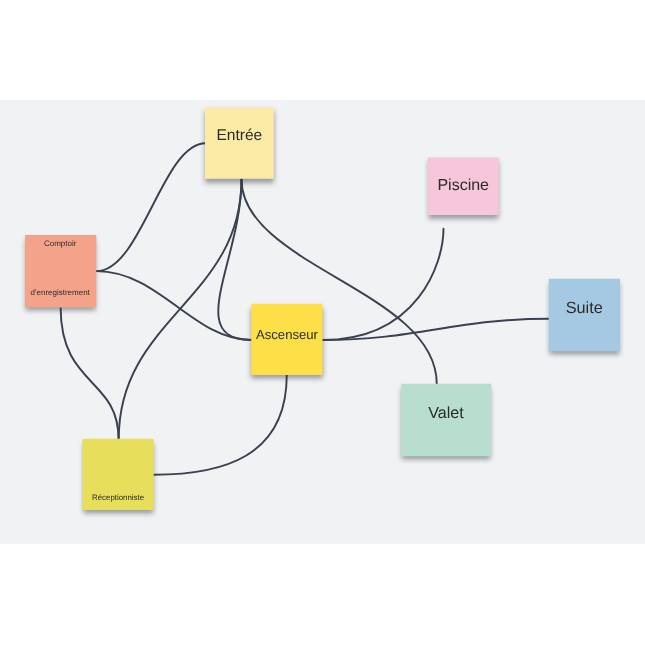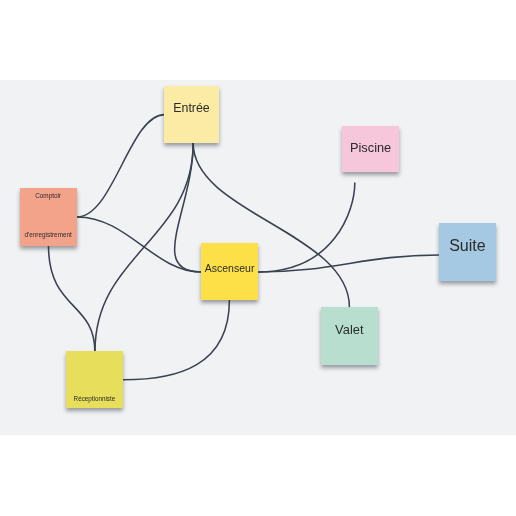--- a/index.html
+++ b/index.html
@@ -34,23 +34,23 @@
         <div class="note" style="left: 164px; top: 6px; width: 55px; height: 57.1px; background: rgb(252, 235, 164); box-shadow: rgba(44, 48, 58, 0.45) 0px 3px 4px; padding-left: 36px;">
           <div class="txt" style="font-size: 12.4px; line-height: 14px; top: 14.5px;">Entrée</div>
         </div>
         <div class="note" style="left: 325.8px; top: 46.1px; width: 57.6px; height: 46px; background: rgb(246, 198, 219); box-shadow: rgba(44, 48, 58, 0.45) 0px 3px 4px; margin-left: 16px;">
           <div class="txt" style="font-size: 12.8px; line-height: 14px; top: 15px;">Piscine</div>
         </div>
         <div class="note" style="left: 200.8px; top: 163.2px; width: 57.6px; height: 56.9px; background: #fde047; box-shadow: rgba(44, 48, 58, 0.45) 0px 3px 4px;">
           <div class="txt" style="font-size: 10.5px; line-height: 12px; top: 18.9px;">Ascenseur</div>
         </div>
         <div class="note" style="left: 438.8px; top: 142.8px; width: 57.2px; height: 58.2px; background: rgb(166, 201, 227); box-shadow: rgba(44, 48, 58, 0.45) 0px 3px 4px;">
-          <div class="txt" style="font-size: 16px; line-height: 14px; top: 16.2px;">Suite</div>
+          <div class="txt" style="font-size: 13px; line-height: 14px; top: 16.2px;">Suite</div>
         </div>
-        <div class="note" style="left: 320.8px; top: 226.8px; width: 57px; height: 58px; background: rgb(183, 222, 206); box-shadow: rgba(44, 48, 58, 0.45) 0px 3px 4px;">
+        <div class="note" style="left: 320.8px; top: 226.8px; width: 72px; height: 58px; background: rgb(183, 222, 206); box-shadow: rgba(44, 48, 58, 0.45) 0px 3px 4px;">
           <div class="txt" style="font-size: 12.9px; line-height: 14px; top: 16.3px;">Valet</div>
         </div>
         <div class="note" style="left: 65.8px; top: 270.8px; width: 57.3px; height: 57.6px; background: rgb(231, 222, 91); box-shadow: rgba(44, 48, 58, 0.45) 0px 3px 4px;">
           <div class="txt" style="font-size: 6.3px; line-height: 8.2px; top: 44.4px;">Réceptionniste</div>
         </div>
       </div>
   </div>
 </div>
 
 </body></html>

